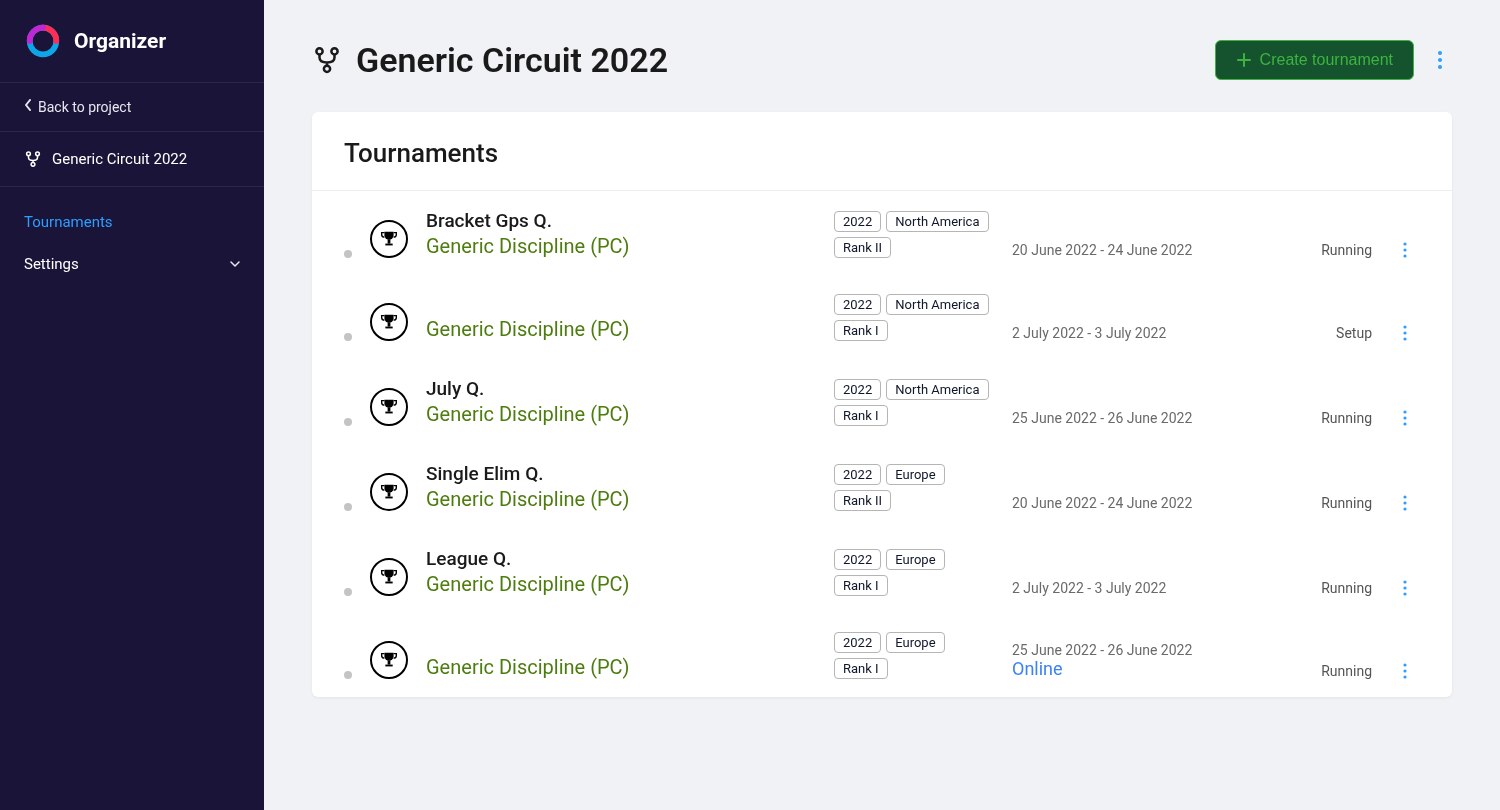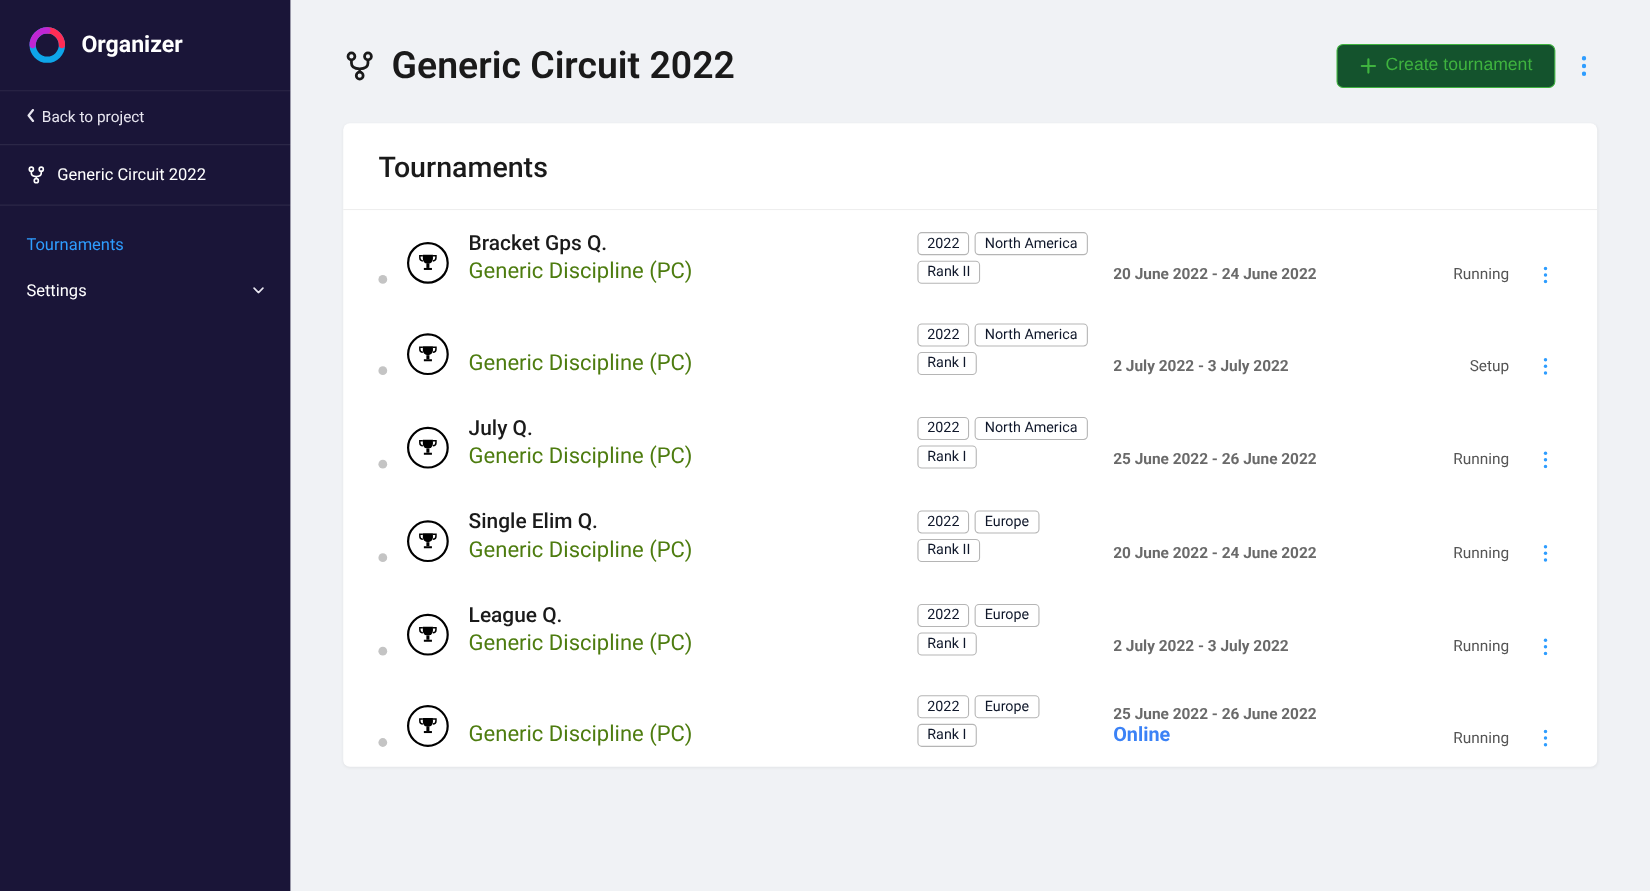--- a/index.html
+++ b/index.html
@@ -133,21 +133,21 @@
 .t-name { font-size: 19px; font-weight: 500; color: #1a1a1a; }
 .t-disc { font-size: 20px; color: #4d7c0f; margin-top: 2px; }
 .tags-col { width: 160px; flex-shrink: 0; display: flex; flex-wrap: wrap; gap: 5px; }
 .tag {
   border: 1px solid #b5b5b5;
   border-radius: 4px;
   padding: 2px 8px;
   font-size: 13px;
   color: #0f172a;
 }
-.date-col { width: 230px; flex-shrink: 0; font-size: 14px; color: #6a6a6a; font-weight: bold; }
+.date-col { width: 230px; flex-shrink: 0; font-size: 14px; color: #6a6a6a; }
 .date-extra { font-size: 18px; color: #3b82f6; }
 .status-col { width: 80px; flex-shrink: 0; font-size: 14px; color: #555; text-align: right; margin-left: auto; }
 .row-dots { width: 30px; display: flex; justify-content: center; color: #2e9dff; cursor: pointer; flex-shrink: 0; }
 svg { display: block; }
 </style>
 </head>
 <body>
 
 <div class="sidebar">
   <div class="logo-row">

